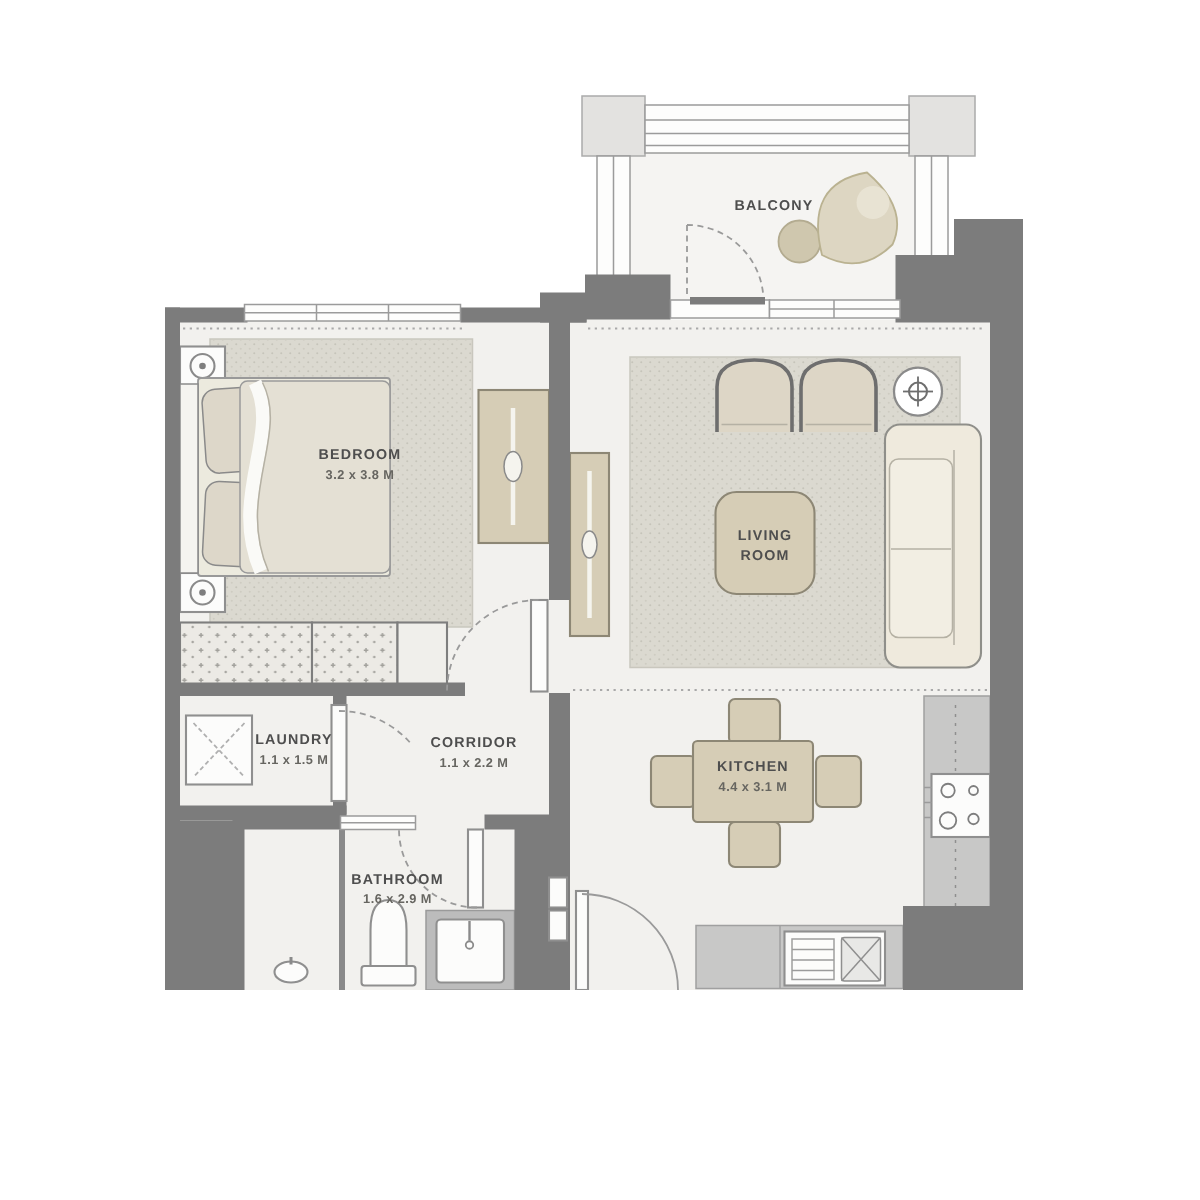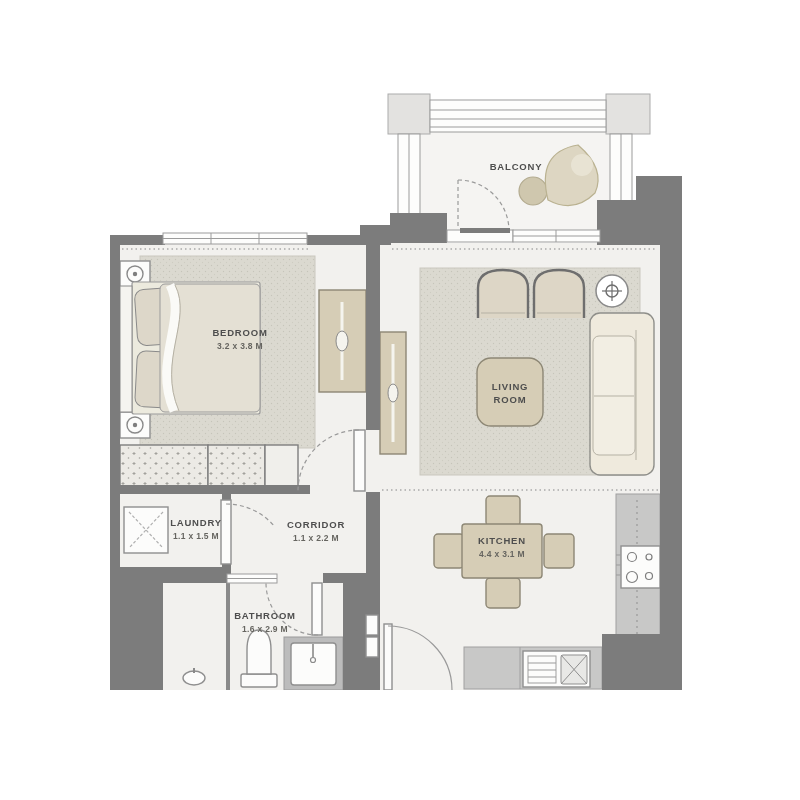--- a/index.html
+++ b/index.html
@@ -1,17 +1,17 @@
 <!DOCTYPE html>
 <html style="--wall: #7c7c7c; --floor: #f2f1ee; --floor-light: #f5f4f2; --rug: #dbd9d0; --beige: #d6cdb6; --beige-dark: #cfc7ae; --cream: #efeadd; --counter: #c8c8c7; --accent-red: #d2232a; --text: #4e4e4e;"><head>
 <meta charset="utf-8">
 <style>
   html,body{margin:0;padding:0;background:#ffffff;}
   #stage{position:relative;width:800px;height:660px;background:#ffffff;overflow:hidden;
-         font-family:"Liberation Sans", sans-serif;margin-top:30px;}
+         font-family:"Liberation Sans", sans-serif;}
   svg{position:absolute;left:0;top:0;}
   
   .wall{fill:var(--wall,#7c7c7c);}
   .floor{fill:var(--floor,#f2f1ee);}
   .floor-light{fill:var(--floor-light,#f5f4f2);}
   .rug{fill:var(--rug,#dbd9d0);stroke:#c9c7be;stroke-width:1;}
   .beige{fill:var(--beige,#d6cdb6);stroke:#8d8775;stroke-width:1.4;}
   .beige-dark{fill:var(--beige-dark,#cfc7ae);stroke:#b3ab90;stroke-width:1.2;}
   .cream{fill:var(--cream,#efeadd);stroke:#8f8f8a;stroke-width:1.4;}
   .counter{fill:var(--counter,#c8c8c7);stroke:#a0a0a0;stroke-width:1;}

